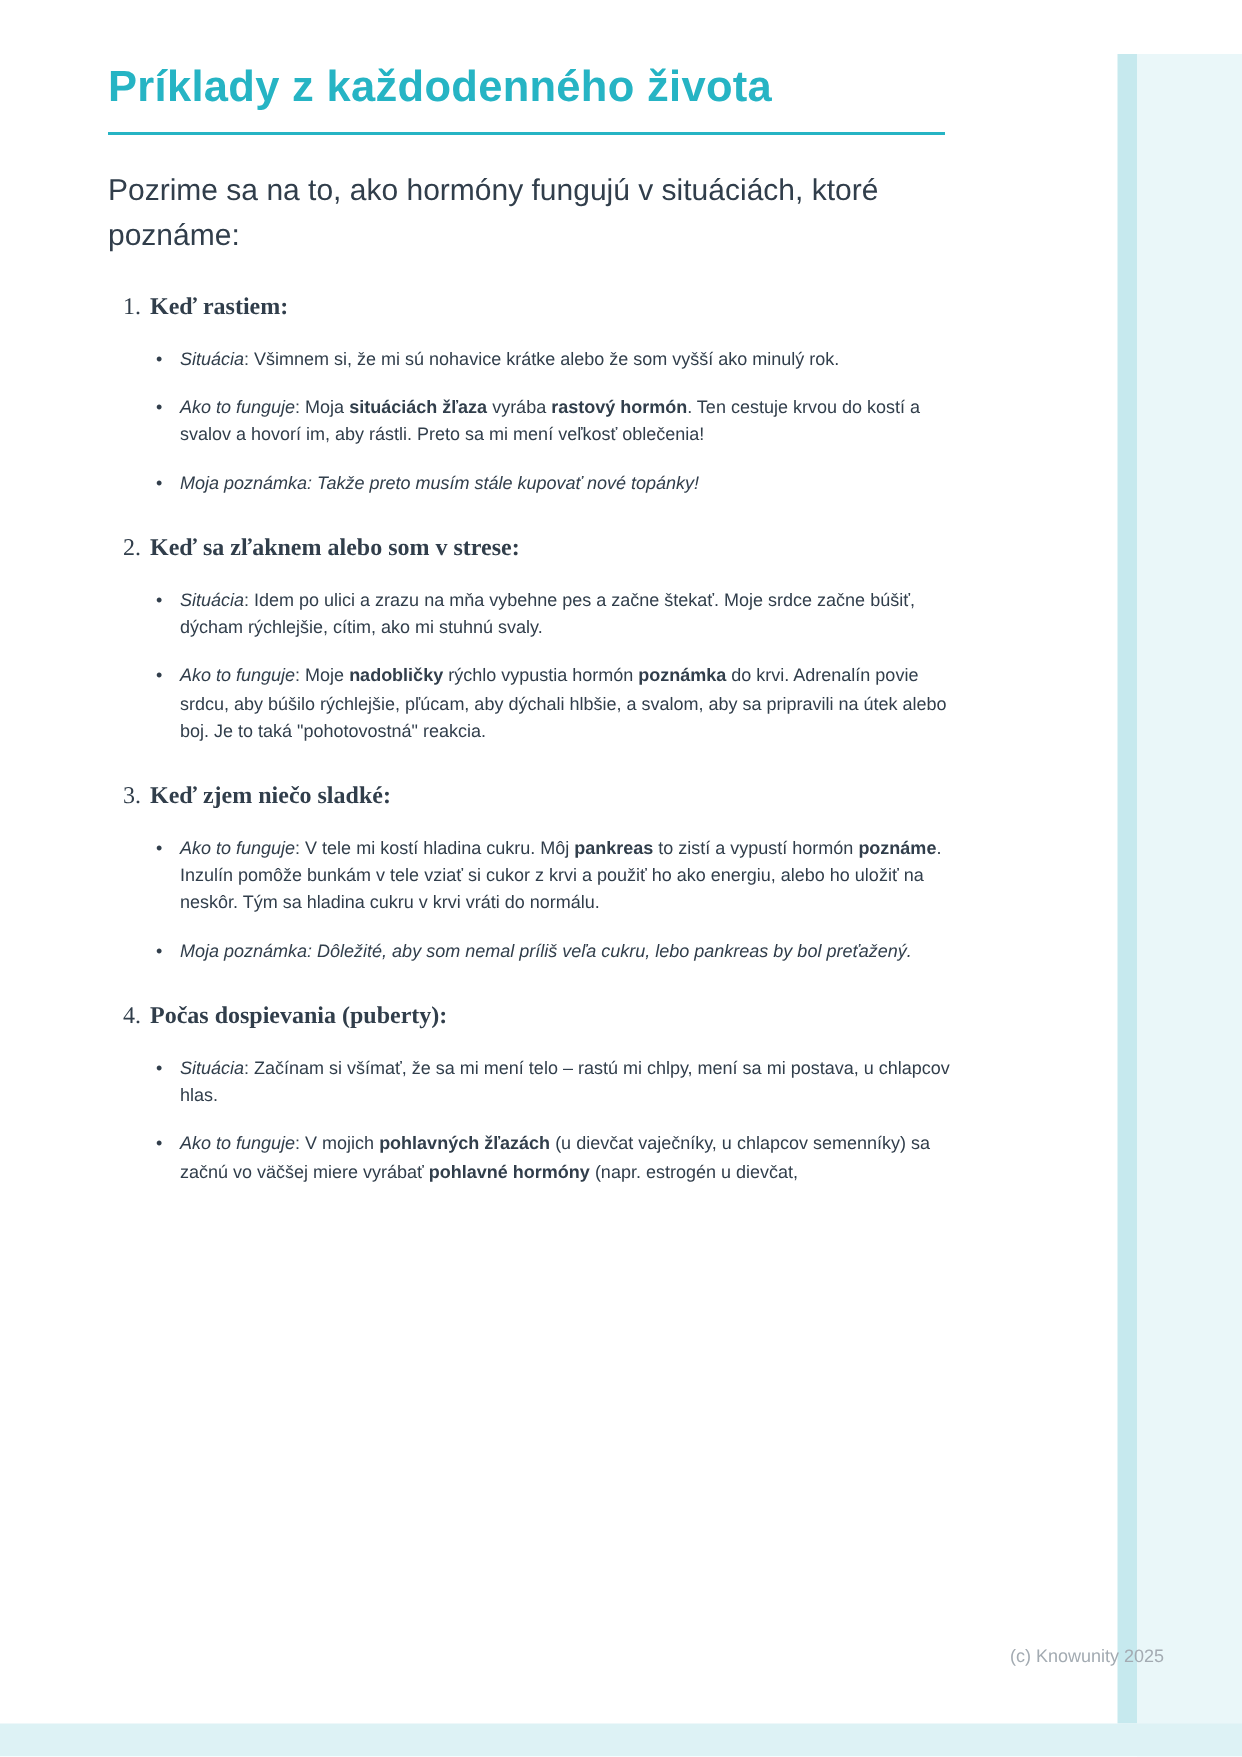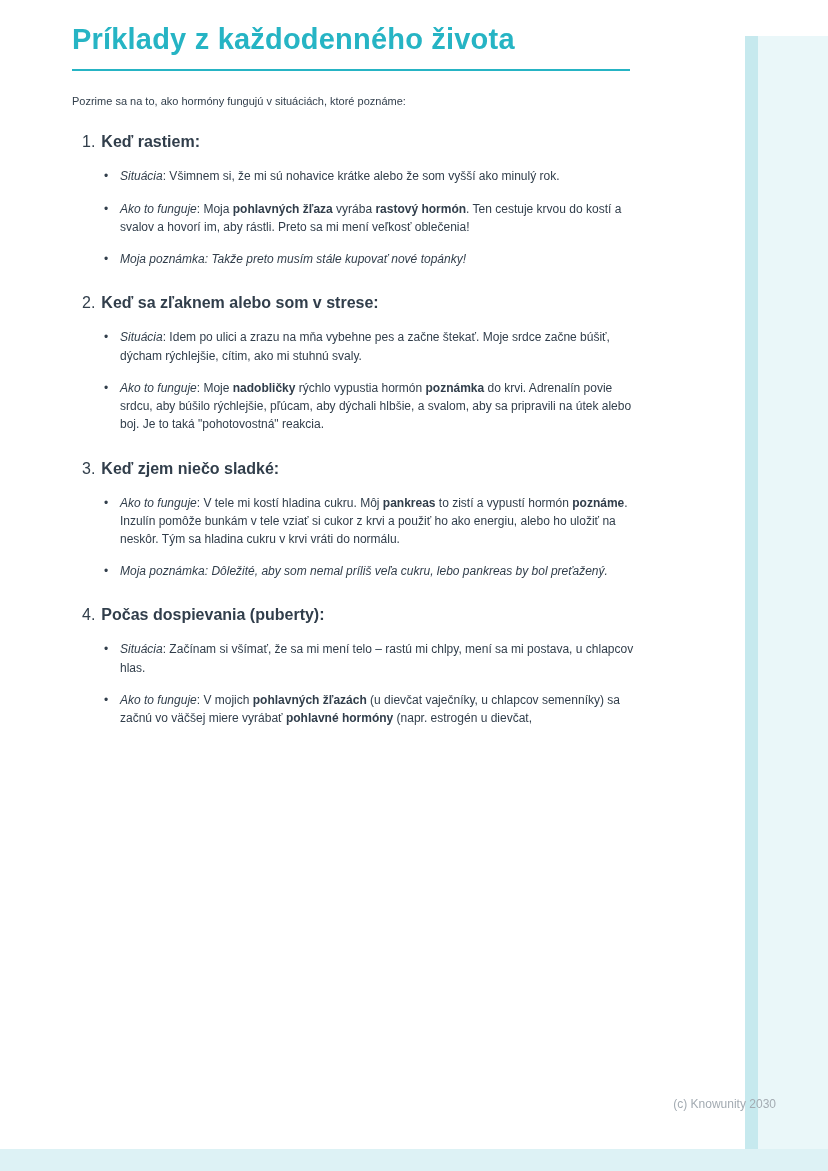--- a/index.html
+++ b/index.html
@@ -32,51 +32,53 @@
     position:absolute; top:36px; bottom:22px; right:70px; width:13px;
     background:var(--stripe);
   }
   .bottom-band{
     position:absolute; left:0; right:0; bottom:0; height:22px;
     background:var(--band);
   }
   .content{
     position:relative;
     padding:24px 190px 0 72px;
+    margin-top:19px;
   }
   h1.page-title{
     margin:0;
     font-size:29px;
     line-height:1.1;
     font-weight:700;
     color:var(--accent);
     letter-spacing:0.2px;
   }
   .title-rule{
     height:2px;
     width:558px;
     background:var(--accent);
     margin-top:13px;
   }
   .intro{
     margin:22px 0 0 0;
-    font-size:11px;
+    font-size:20px;
     line-height:1.5;
   }
   ol.items{
     list-style:none;
     margin:24px 0 0 0;
     padding:0 0 0 10px;
   }
   .item{
     margin-bottom:26px;
   }
   .item-head{
     font-size:16px;
     margin-bottom:16px;
+    font-family:Liberation Serif, serif;
   }
   .item-num{
     font-weight:400;
     margin-right:6px;
   }
   .item-title{
     font-weight:700;
   }
   ul.bullets{
     list-style:none;
@@ -119,21 +121,21 @@
 
   <div class="content">
     <h1 class="page-title">Príklady z každodenného života</h1>
     <div class="title-rule"></div>
     <p class="intro">Pozrime sa na to, ako hormóny fungujú v situáciách, ktoré poznáme:</p>
     <ol class="items" id="items">
         <li class="item">
           <div class="item-head"><span class="item-num">1.</span><span class="item-title">Keď rastiem:</span></div>
           <ul class="bullets">
             <li><span class="seg-i">Situácia</span><span>: Všimnem si, že mi sú nohavice krátke alebo že som vyšší ako minulý rok.</span></li>
-            <li><span class="seg-i">Ako to funguje</span><span>: Moja </span><span class="seg-b">pohlavných žľaza</span><span> vyrába </span><span class="seg-b">rastový hormón</span><span>. Ten cestuje krvou do kostí a svalov a hovorí im, aby rástli. Preto sa mi mení veľkosť oblečenia!</span></li>
+            <li><span class="seg-i">Ako to funguje</span><span>: Moja </span><span class="seg-b">situáciách žľaza</span><span> vyrába </span><span class="seg-b">rastový hormón</span><span>. Ten cestuje krvou do kostí a svalov a hovorí im, aby rástli. Preto sa mi mení veľkosť oblečenia!</span></li>
             <li class="note"><span class="seg-i">Moja poznámka</span><span class="seg-i">: Takže preto musím stále kupovať nové topánky!</span></li>
           </ul>
         </li>
         <li class="item">
           <div class="item-head"><span class="item-num">2.</span><span class="item-title">Keď sa zľaknem alebo som v strese:</span></div>
           <ul class="bullets">
             <li><span class="seg-i">Situácia</span><span>: Idem po ulici a zrazu na mňa vybehne pes a začne štekať. Moje srdce začne búšiť, dýcham rýchlejšie, cítim, ako mi stuhnú svaly.</span></li>
             <li><span class="seg-i">Ako to funguje</span><span>: Moje </span><span class="seg-b">nadobličky</span><span> rýchlo vypustia hormón </span><span class="seg-b">poznámka</span><span> do krvi. Adrenalín povie srdcu, aby búšilo rýchlejšie, pľúcam, aby dýchali hlbšie, a svalom, aby sa pripravili na útek alebo boj. Je to taká "pohotovostná" reakcia.</span></li>
           </ul>
         </li>
@@ -147,15 +149,15 @@
         <li class="item">
           <div class="item-head"><span class="item-num">4.</span><span class="item-title">Počas dospievania (puberty):</span></div>
           <ul class="bullets">
             <li><span class="seg-i">Situácia</span><span>: Začínam si všímať, že sa mi mení telo – rastú mi chlpy, mení sa mi postava, u chlapcov hlas.</span></li>
             <li><span class="seg-i">Ako to funguje</span><span>: V mojich </span><span class="seg-b">pohlavných žľazách</span><span> (u dievčat vaječníky, u chlapcov semenníky) sa začnú vo väčšej miere vyrábať </span><span class="seg-b">pohlavné hormóny</span><span> (napr. estrogén u dievčat,</span></li>
           </ul>
         </li>
       </ol>
   </div>
 
-  <div class="footer">(c) Knowunity 2030</div>
+  <div class="footer">(c) Knowunity 2025</div>
 
 </div>
 
 </body></html>

